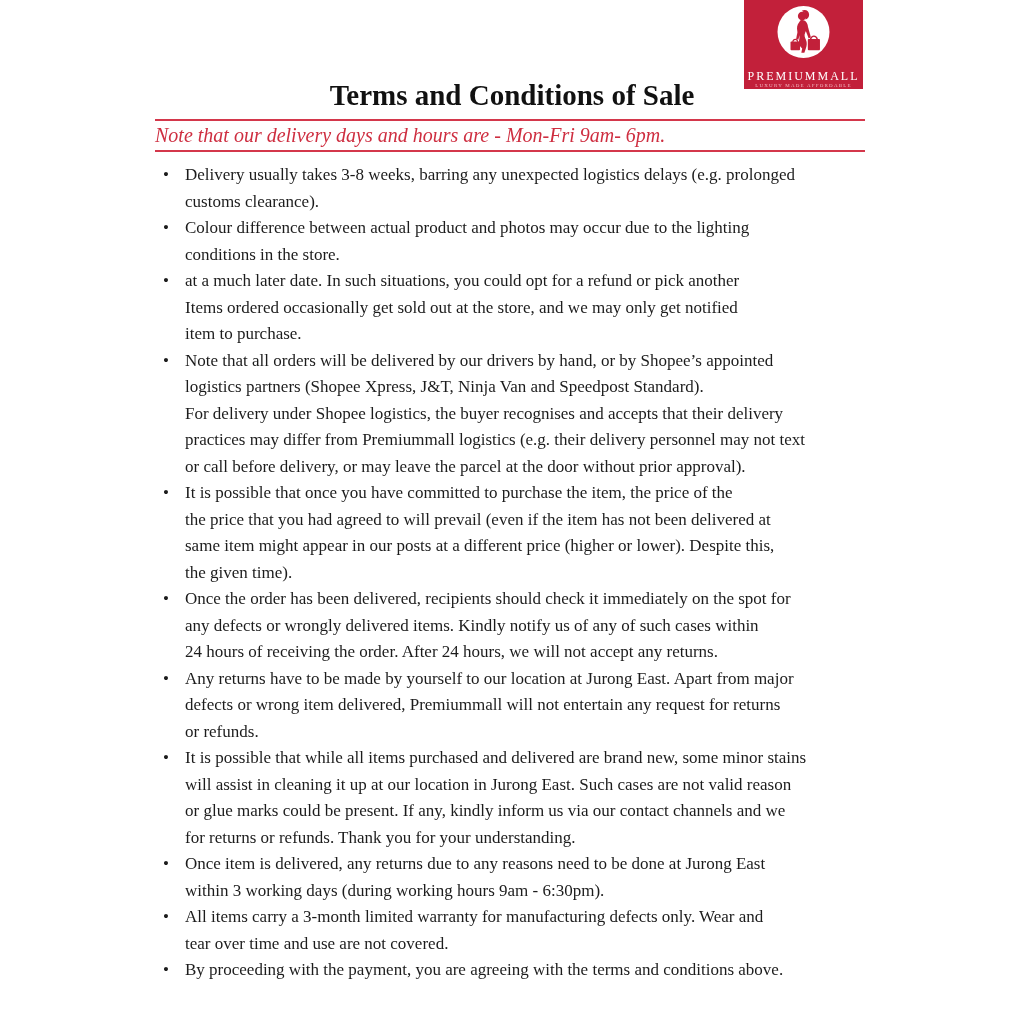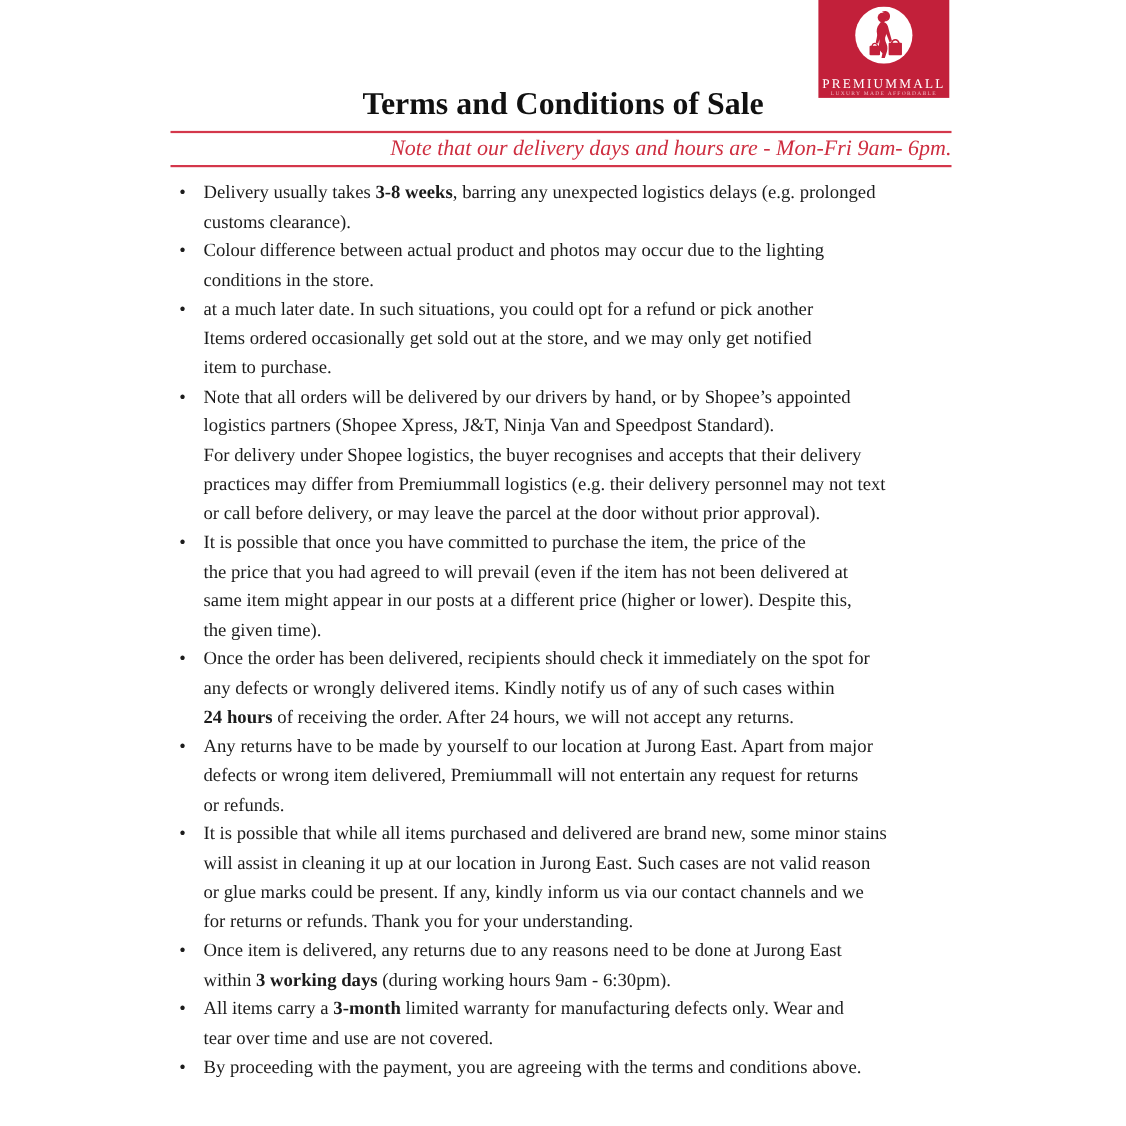--- a/index.html
+++ b/index.html
@@ -73,21 +73,21 @@
     height: 2px;
     background: var(--rule-red, #d4374b);
   }
   .rule-top { top: 119px; }
   .rule-bottom { top: 150px; }
   .note {
     position: absolute;
     top: 124px;
     left: 155px;
     width: 710px;
-    text-align: right;
+    text-align: left;
     font-style: italic;
     font-size: 20px;
     color: var(--note-red, #ce2e40);
     white-space: nowrap;
   }
 
   
   .terms {
     position: absolute;
     top: 162px;
@@ -105,21 +105,21 @@
   }
   .bullet {
     position: absolute;
     left: 0;
     top: 0;
     font-size: 17px;
   }
   .line {
     white-space: nowrap;
   }
-  .line b { font-weight: bold; }
+  .line b { font-weight: normal; }
 </style>
 </head>
 <body>
 
 <div class="page">
 
   <div class="logo">
     <svg class="logo-mark" viewBox="0 0 60 60" aria-hidden="true">
       <circle cx="30" cy="30" r="30" fill="#ffffff"></circle>
       <g fill="currentColor">

